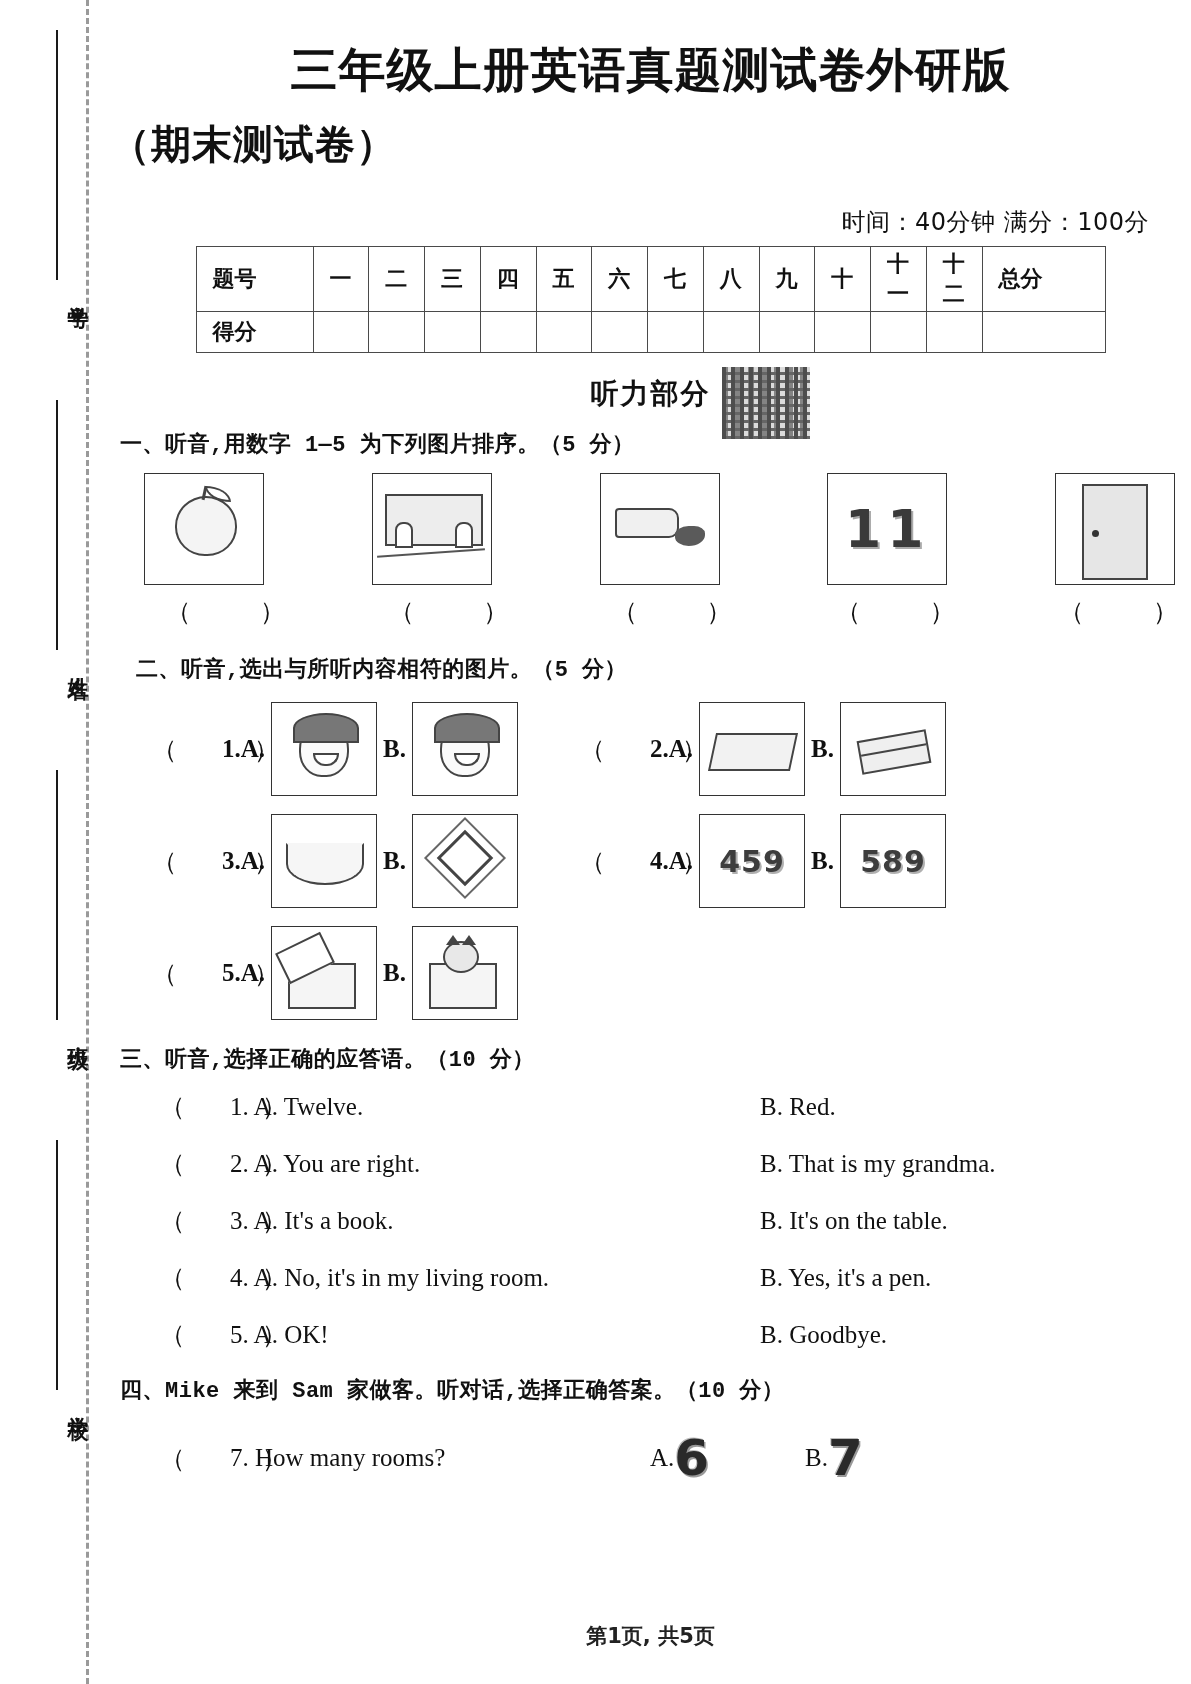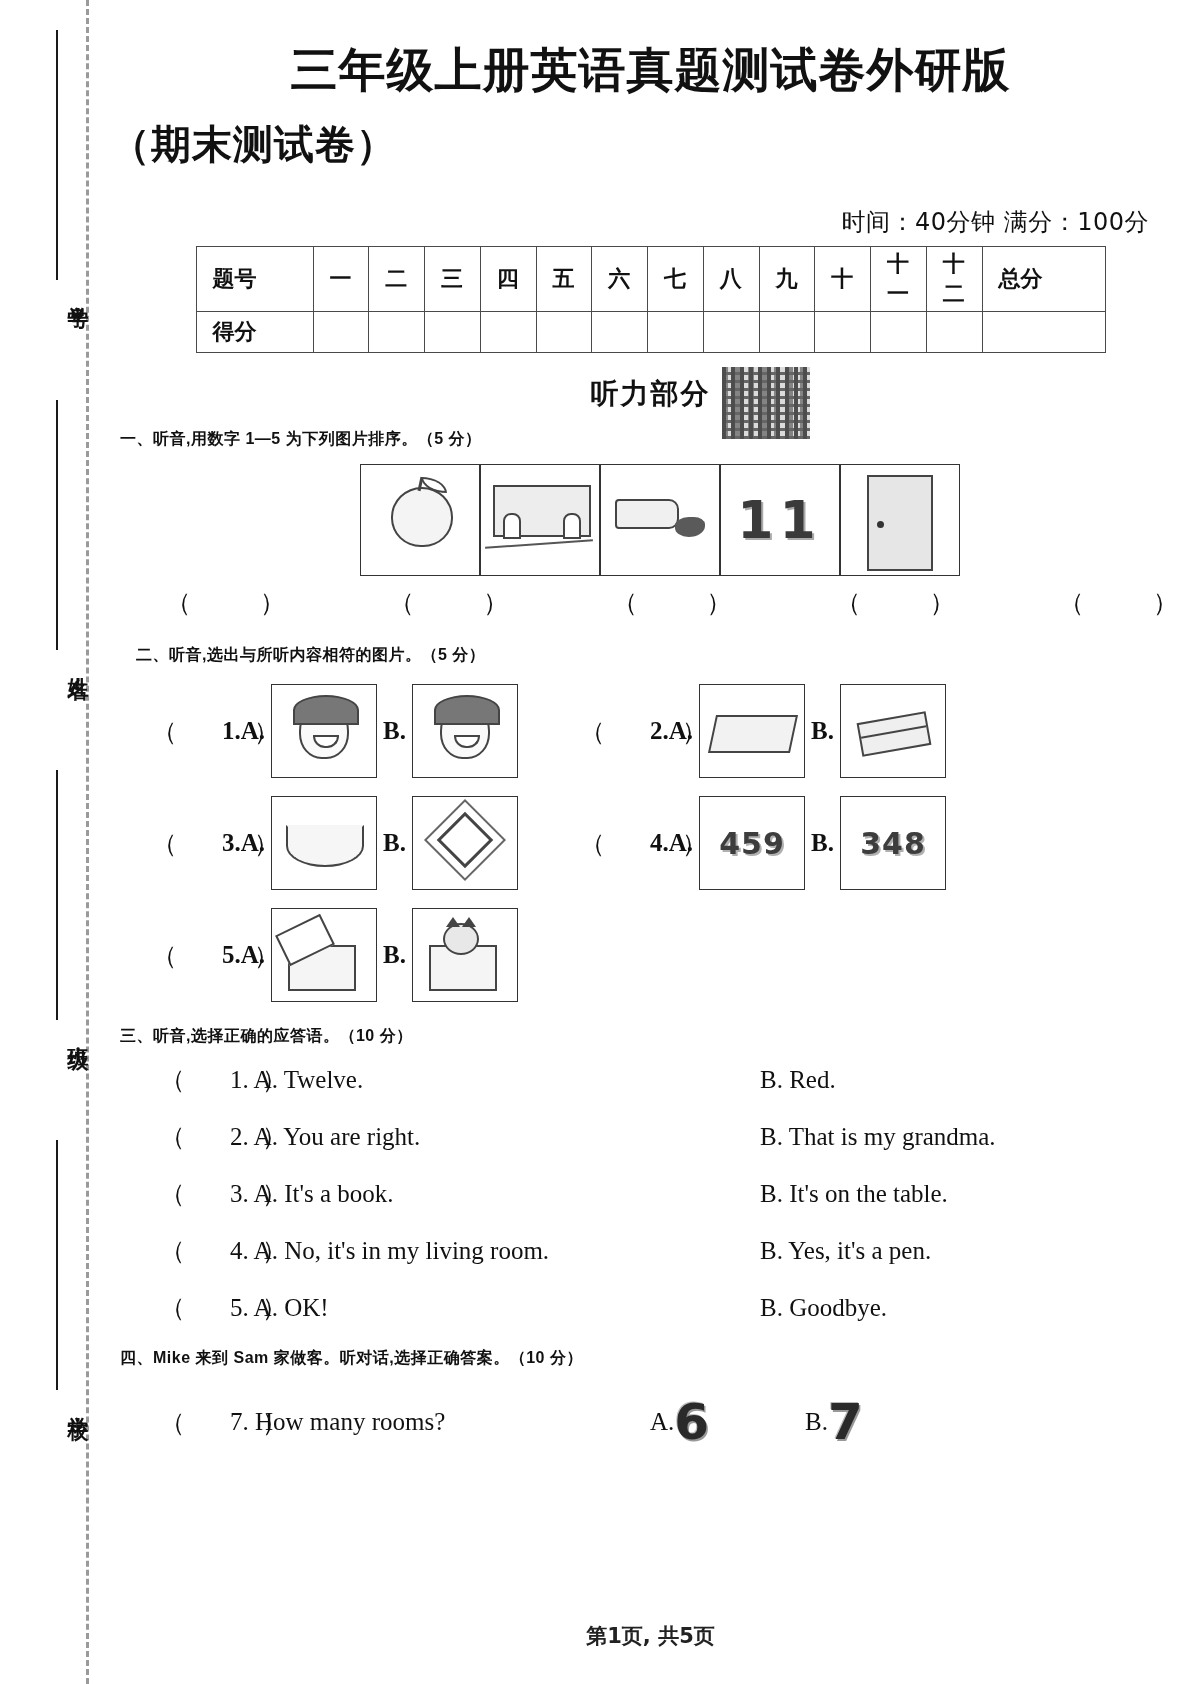--- a/index.html
+++ b/index.html
@@ -59,26 +59,26 @@
   }
   .qr{
     position:absolute;top:-8px;left:612px;width:88px;height:72px;
     background-image:
       repeating-linear-gradient(90deg,#3a3a3a 0 4px,transparent 4px 9px),
       repeating-linear-gradient(0deg,#555 0 3px,transparent 3px 8px),
       repeating-linear-gradient(90deg,#777 0 6px,transparent 6px 13px);
     background-color:#d8d8d8;filter:blur(0.7px);opacity:.9;
   }
   .q-head{
-    font-family:Liberation Sans, sans-serif;
-    font-weight:bold;font-size:16px;margin:16px 0 0 10px;letter-spacing:.5px;
-  }
-
-  
-  .pic-row{display:flex;justify-content:center;
+    font-family:Liberation Mono, monospace;
+    font-weight:bold;font-size:22px;margin:16px 0 0 10px;letter-spacing:.5px;
+  }
+
+  
+  .pic-row{display:flex;justify-content:space-between;
     margin:14px 16px 0 34px;text-decoration:underline;}
   .pic-cell{width:120px;}
   .pic-box{width:118px;height:110px;border:1.6px solid #333;background:#fff;
     position:relative;overflow:hidden;}
   .brk-row{display:flex;justify-content:space-between;margin:10px 34px 0 34px;}
   .brk{width:120px;text-align:center;font-size:25px;letter-spacing:22px;
     text-indent:22px;}
 
   
   .opt-grid{margin:18px 0 0 38px;}
@@ -333,21 +333,21 @@
       <div class="gapcol"></div>
       <div class="opt-blk">
         <span class="paren">（　）</span>
         <span class="qn">4.</span>
         <span class="qn">A.</span>
         <span class="mini">
           <span class="art-digits">459</span>
         </span>
         <span class="qn">B.</span>
         <span class="mini">
-          <span class="art-digits">348</span>
+          <span class="art-digits">589</span>
         </span>
       </div>
     </div>
 
     <div class="opt-line">
       <div class="opt-blk">
         <span class="paren">（　）</span>
         <span class="qn">5.</span>
         <span class="qn">A.</span>
         <span class="mini">

